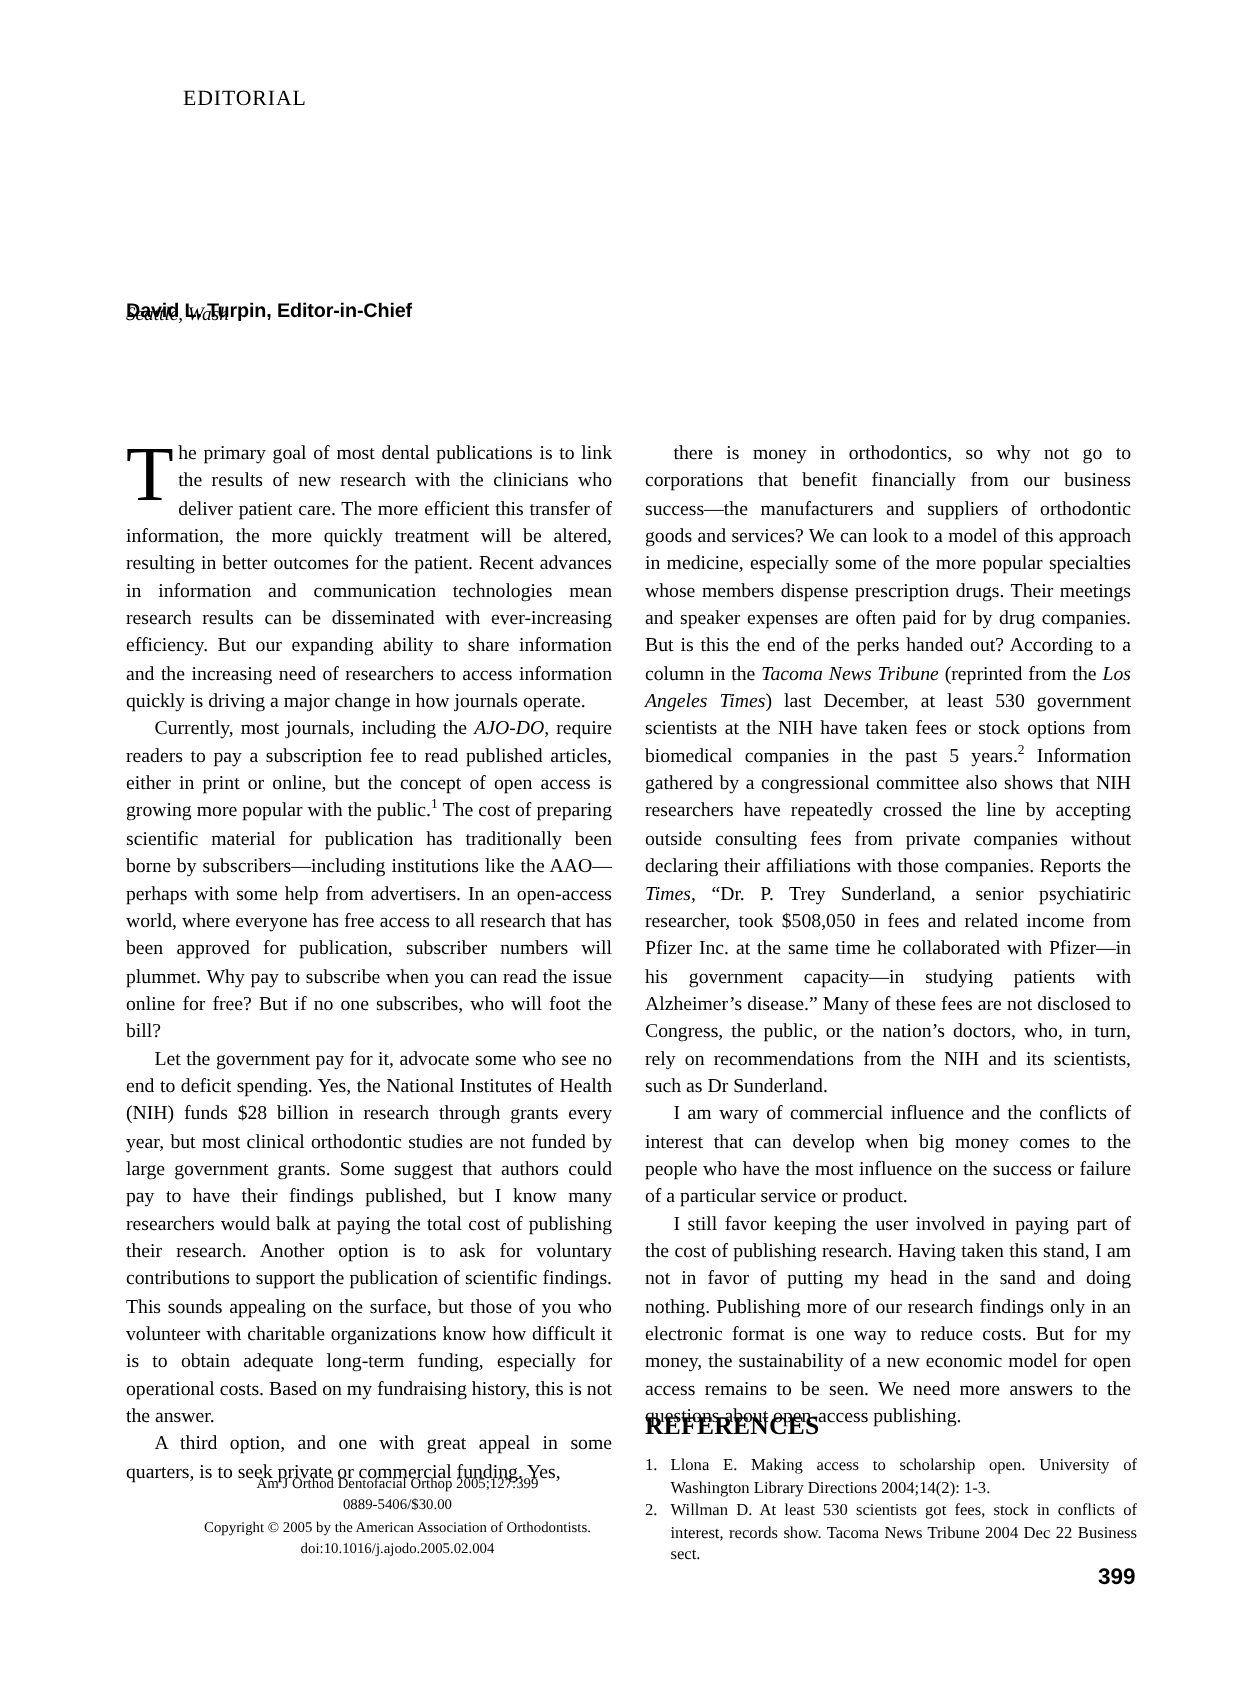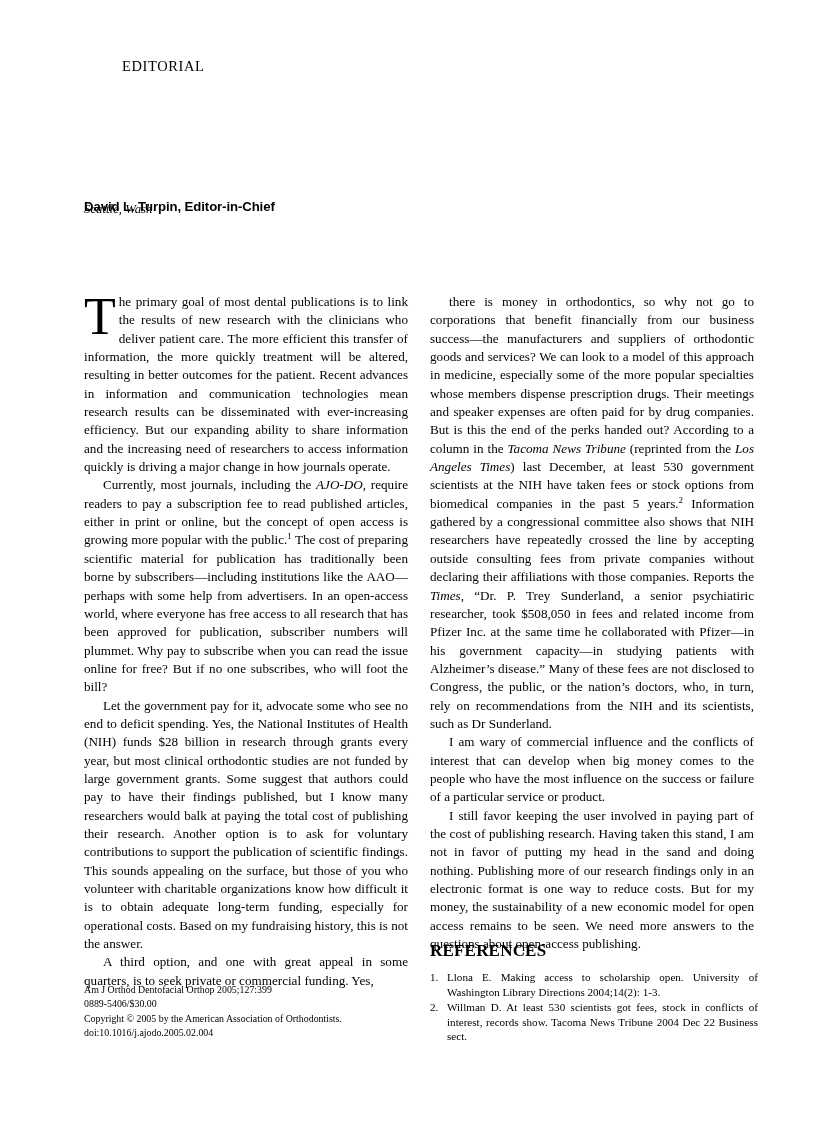--- a/index.html
+++ b/index.html
@@ -102,27 +102,28 @@
   i, .ital { font-style: italic; }
   sup {
     font-size: 9px;
     vertical-align: super;
     line-height: 0;
   }
 
   
   .footnote-block {
     position: absolute;
-    left: 84px;
+    left: 100px;
     top: 983px;
     width: 330px;
     font-family: "Liberation Serif", serif;
     font-size: 9.9px;
     line-height: 14.3px;
     color: #000;
+    text-align: center;
   }
   .footnote-block div { white-space: nowrap; }
 
   
   .references {
     position: absolute;
     left: 430px;
     top: 941px;
     width: 328px;
   }
@@ -201,14 +202,15 @@
     <div class="ref-item">
       <span class="ref-num">1.</span>
       <span>Llona E. Making access to scholarship open. University of Washington Library Directions 2004;14(2): 1-3.</span>
     </div>
     <div class="ref-item">
       <span class="ref-num">2.</span>
       <span>Willman D. At least 530 scientists got fees, stock in conflicts of interest, records show. Tacoma News Tribune 2004 Dec 22 Business sect.</span>
     </div>
   </div>
 
+  <div class="page-number">399</div>
 
 </div>
 
 </body></html>

